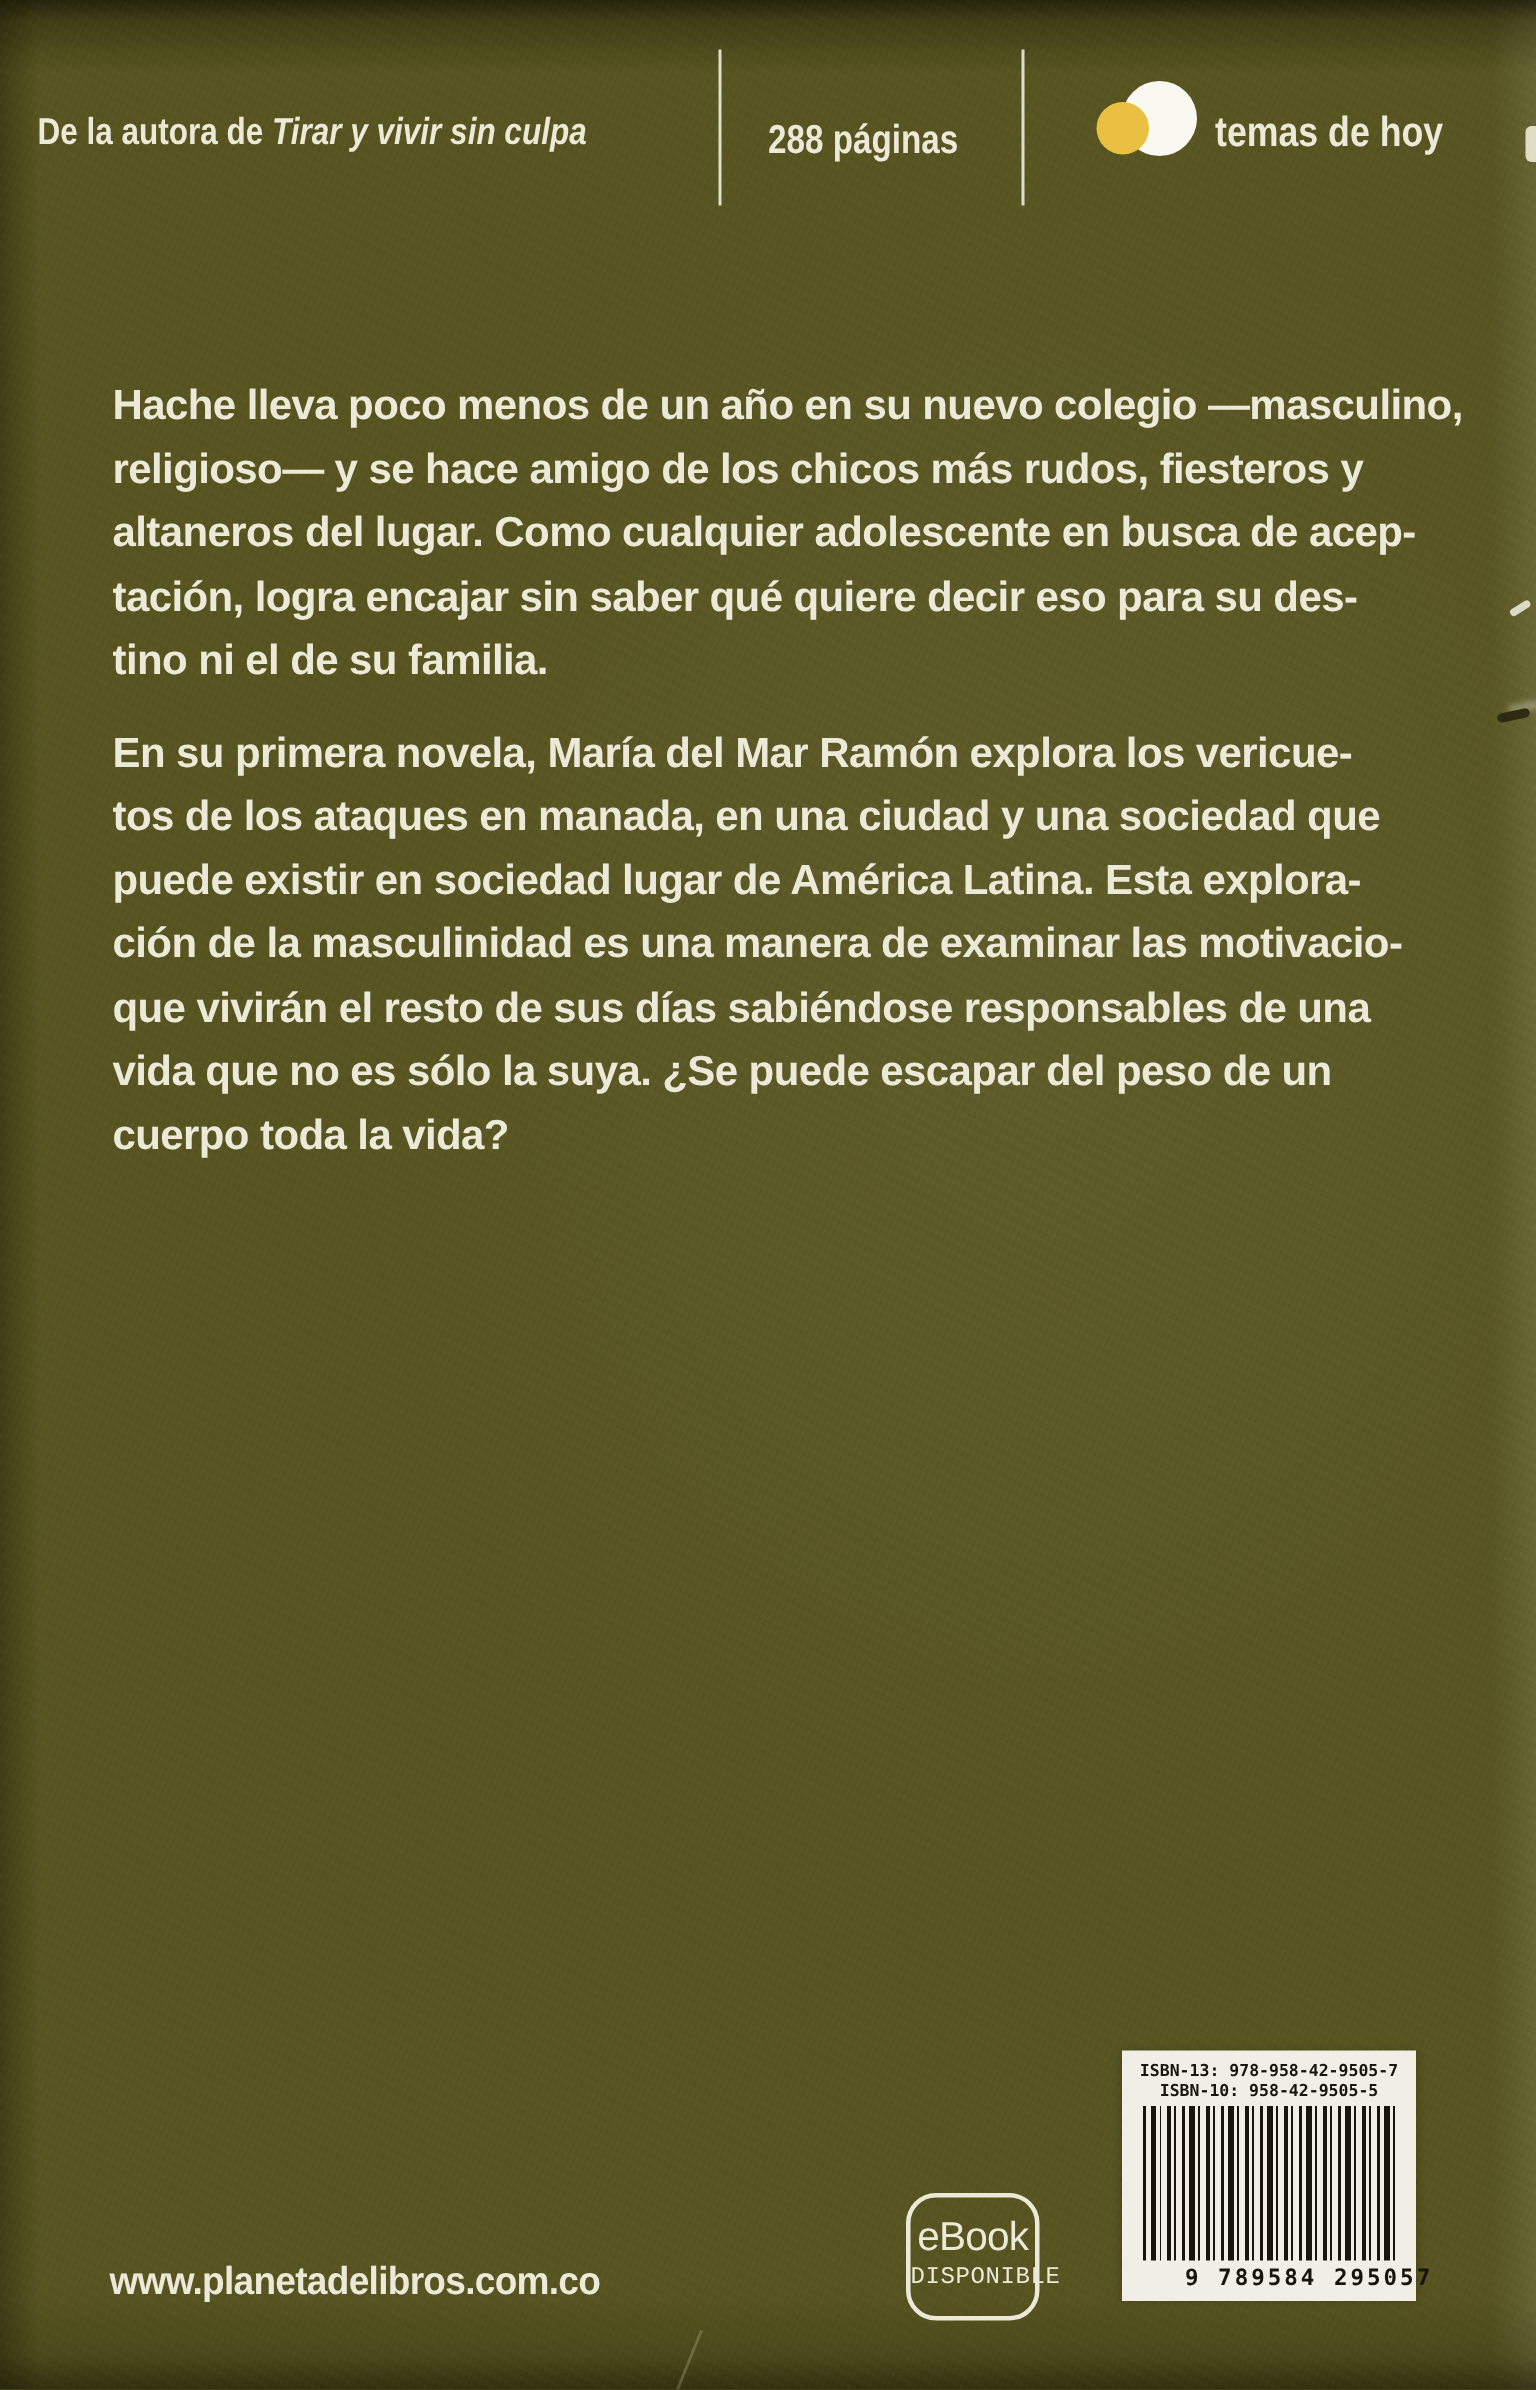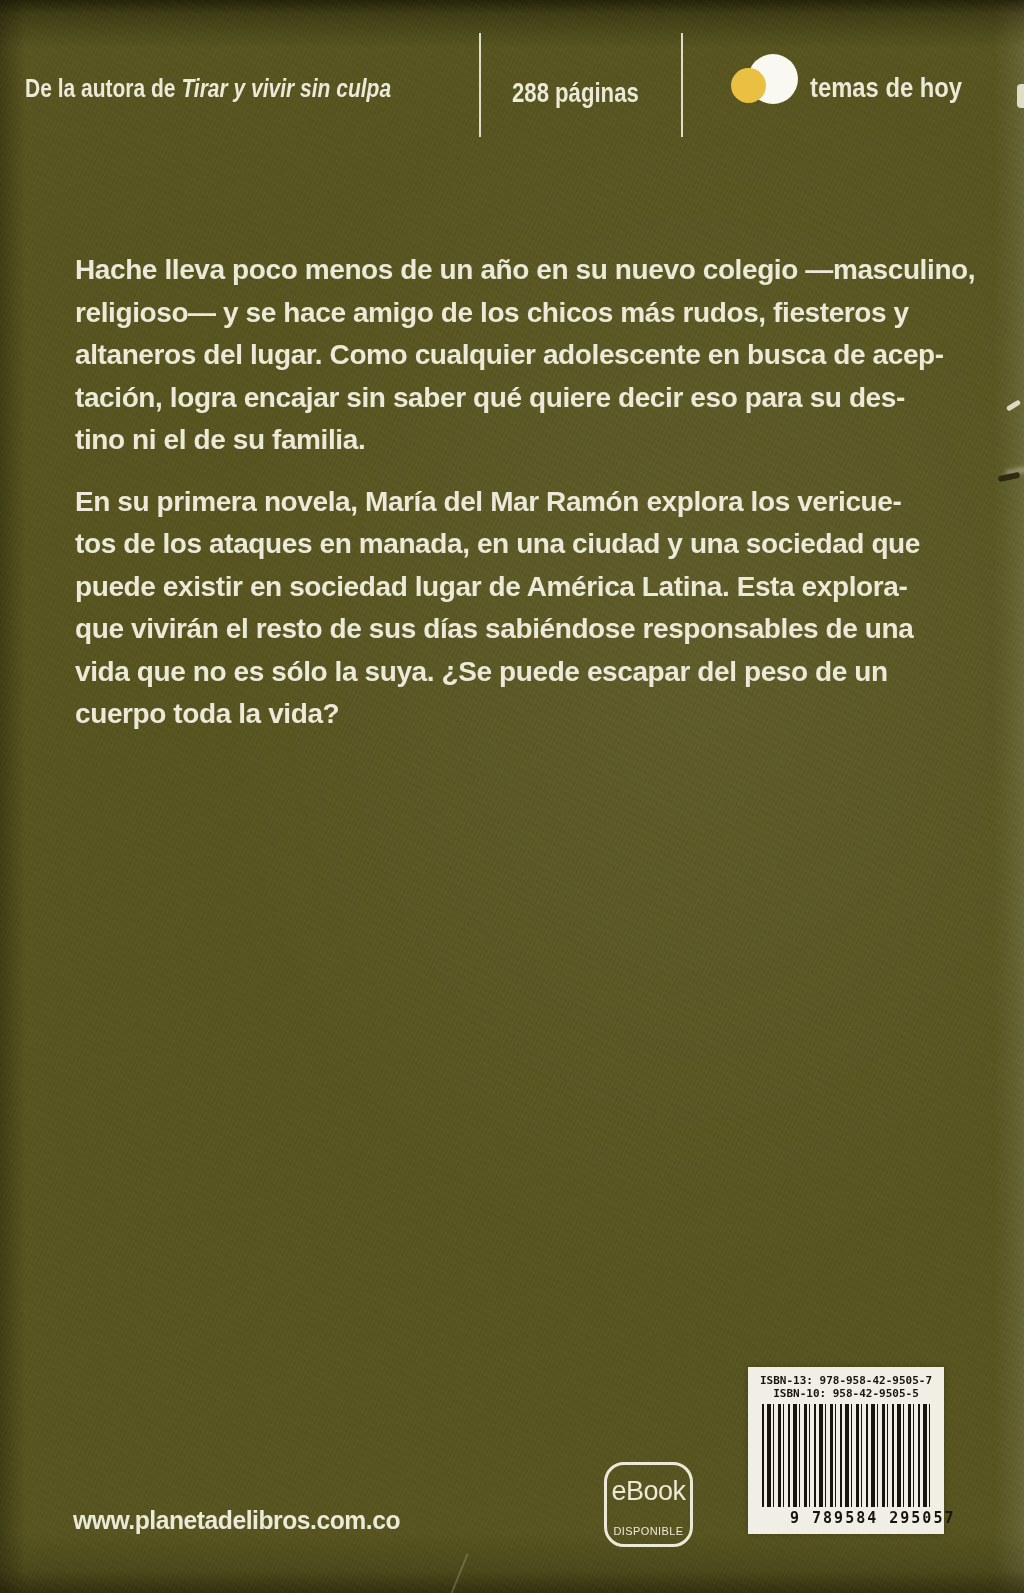--- a/index.html
+++ b/index.html
@@ -49,21 +49,21 @@
     letter-spacing:-0.4px;}
   .synopsis .para{margin:0;font-weight:bold;}
   .synopsis .para + .para{margin-top:19px;}
   .synopsis .line{white-space:nowrap;}
   
   .website{position:absolute;left:73px;top:1507px;font-size:26px;font-weight:bold;line-height:1;
     letter-spacing:-0.5px;white-space:nowrap;transform:scaleX(.95);transform-origin:left top;}
   .ebook-badge{position:absolute;left:604px;top:1462px;width:89px;height:85px;
     border:3px solid var(--text_cream);border-radius:20px;text-align:center;}
   .ebook-title{font-size:27px;font-weight:400;margin-top:11px;letter-spacing:-0.5px;}
-  .ebook-sub{font-size:11px;font-weight:400;letter-spacing:.4px;margin-top:18px;}
+  .ebook-sub{font-size:16px;font-weight:400;letter-spacing:.4px;margin-top:2px;font-family:Liberation Mono, monospace;}
   .barcode-box{position:absolute;left:748px;top:1367px;width:196px;height:167px;
     background:var(--label_bg);color:var(--label_ink);text-align:center;padding-top:7px;
     box-shadow:0 0 6px rgba(0,0,0,0.25);}
   .isbn-line{font-family:"DejaVu Sans Mono",monospace;font-size:11px;font-weight:bold;
     line-height:13px;white-space:nowrap;letter-spacing:0;}
   .bars{width:168px;height:103px;margin:4px auto 0;
     background:repeating-linear-gradient(90deg,
       var(--label_ink) 0 2px, transparent 2px 5px,
       var(--label_ink) 5px 9px, transparent 9px 11px,
       var(--label_ink) 11px 12px, transparent 12px 16px,
@@ -102,20 +102,21 @@
         <div class="line">Hache lleva poco menos de un año en su nuevo colegio —masculino,</div>
         <div class="line">religioso— y se hace amigo de los chicos más rudos, fiesteros y</div>
         <div class="line">altaneros del lugar. Como cualquier adolescente en busca de acep-</div>
         <div class="line">tación, logra encajar sin saber qué quiere decir eso para su des-</div>
         <div class="line">tino ni el de su familia.</div>
       </div>
     <div class="para">
         <div class="line">En su primera novela, María del Mar Ramón explora los vericue-</div>
         <div class="line">tos de los ataques en manada, en una ciudad y una sociedad que</div>
         <div class="line">puede existir en sociedad lugar de América Latina. Esta explora-</div>
+        <div class="line">ción de la masculinidad es una manera de examinar las motivacio-</div>
         <div class="line">que vivirán el resto de sus días sabiéndose responsables de una</div>
         <div class="line">vida que no es sólo la suya. ¿Se puede escapar del peso de un</div>
         <div class="line">cuerpo toda la vida?</div>
       </div>
   </div>
 
   <div class="website">www.planetadelibros.com.co</div>
 
   <div class="ebook-badge">
     <div class="ebook-title">eBook</div>

